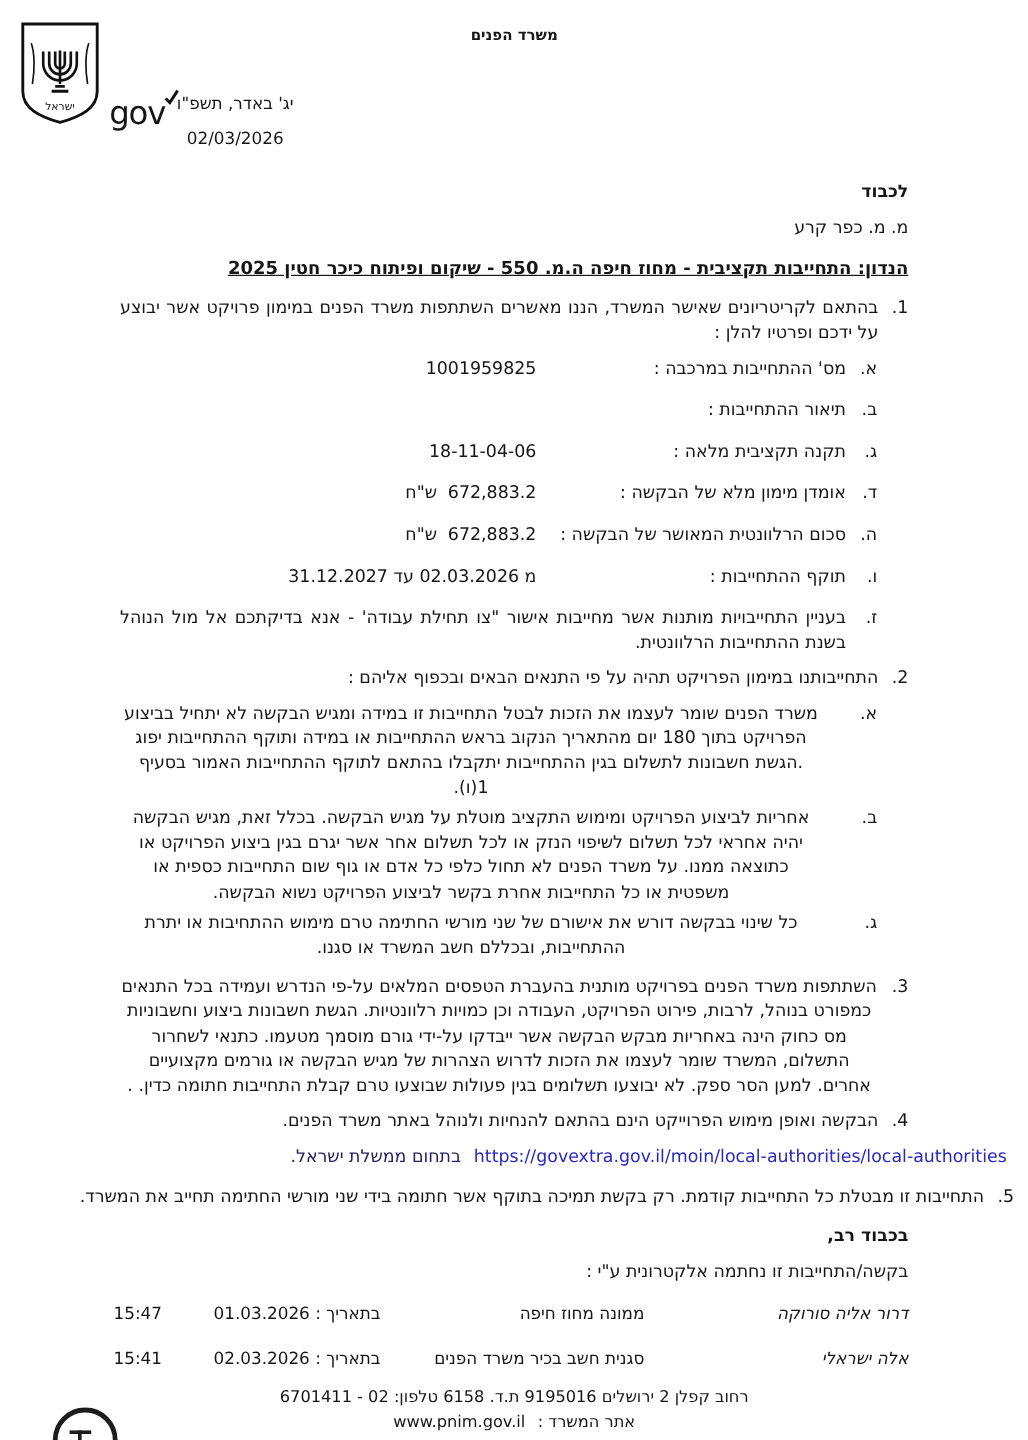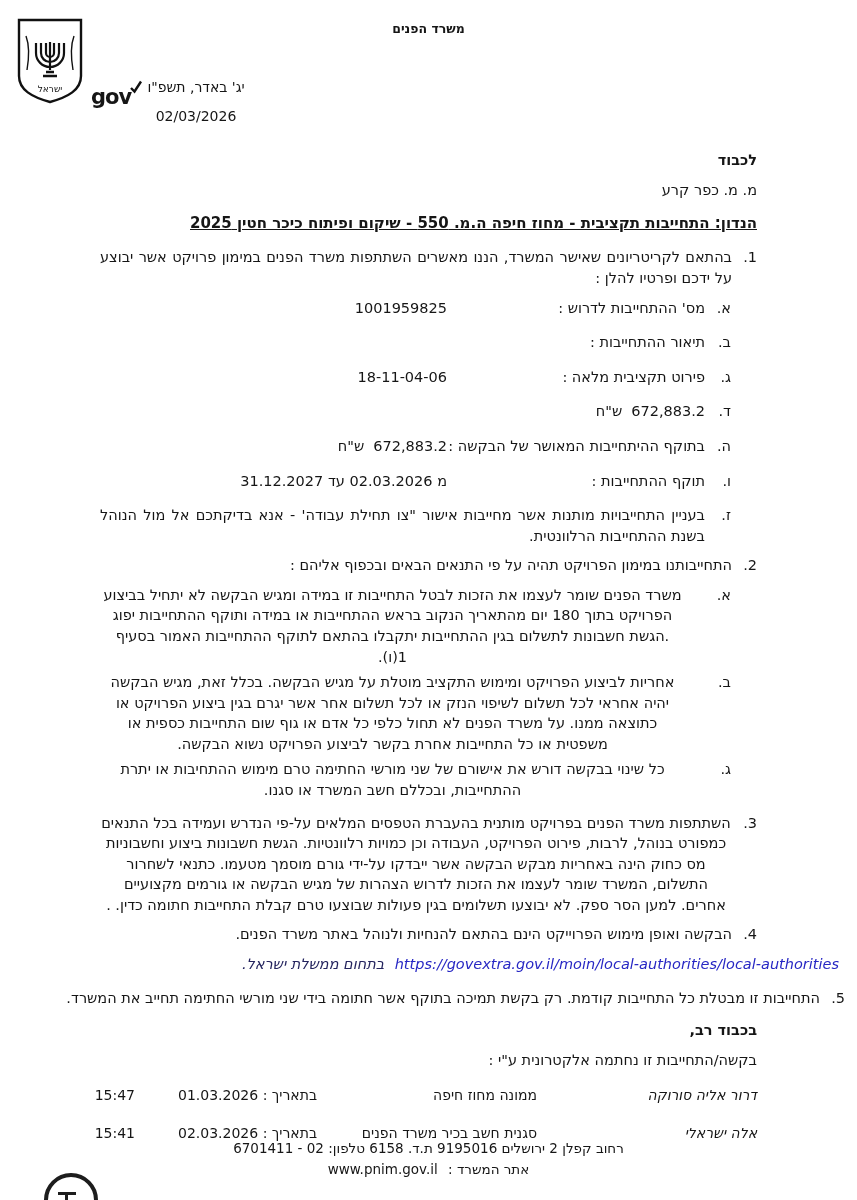--- a/index.html
+++ b/index.html
@@ -5,21 +5,21 @@
   html,body{margin:0;padding:0;background:#ffffff;}
   .page{
     position:relative; width:857px; height:1200px; overflow:hidden;
     background:#ffffff; direction:rtl;
     font-family:"DejaVu Sans","Liberation Sans",sans-serif;
     color:#161616; font-size:14.5px; line-height:1.42;
   }
   
   .ministry{position:absolute;top:20px;left:0;right:0;text-align:center;font-weight:bold;font-size:12.5px;}
   .logo-block{position:absolute;top:16px;left:14px;direction:ltr;display:flex;align-items:flex-end;gap:5px;text-align:right;}
-  .gov-logo{position:relative;font-weight:bold;font-size:21px;line-height:1;letter-spacing:-1px;padding-right:10px;}
+  .gov-logo{position:relative;font-weight:normal;font-size:27px;line-height:1;letter-spacing:-1px;padding-right:10px;}
   .gov-check{position:absolute;top:-7px;right:-2px;}
   .date-block{position:absolute;top:78px;left:138px;width:116px;text-align:center;font-size:14px;}
   .date-block .hd{margin-bottom:9px;}
   
   .content{position:absolute;top:150px;right:100px;left:100px;}
   .to{font-weight:bold;margin-bottom:9px;}
   .to-name{margin-bottom:13px;}
   .subject{font-weight:bold;text-decoration:underline;font-size:15px;margin-bottom:13px;}
   .clause{display:flex;gap:6px;margin-bottom:9px;}
   .clause .num{flex:0 0 19px;}
@@ -30,33 +30,33 @@
   .frow{display:flex;margin-bottom:14px;}
   .flet{flex:0 0 26px;}
   .flab{flex:0 0 258px;}
   .funit{margin-right:9px;}
   .subz{display:flex;gap:6px;margin:1px 26px 9px 0;}
   .subz .slet{flex:0 0 20px;}
   .subz .sbody{flex:1;text-align:justify;}
   .sub2{display:flex;margin:0 26px 5px 0;}
   .sub2 .slet{flex:0 0 46px;}
   .sub2 .sbody{flex:1;text-align:center;}
-  .linkline{text-align:right;margin:5px -82px 13px 0;font-style:italic;}
+  .linkline{text-align:right;margin:5px -82px 13px 0;}
   .linkline a{color:#2727c4;text-decoration:none;cursor:pointer;}
   .linkline .suffix{color:#24245e;margin-right:6px;}
   .wide{margin-right:-88px;margin-left:-42px;}
   .closing{font-weight:bold;margin:12px 0 9px;}
   .signed-note{margin-bottom:16px;}
   .sigrow{display:flex;margin-bottom:18px;font-size:14px;}
   .sig-name{flex:0 0 220px;font-style:italic;}
   .sig-role{flex:0 0 220px;}
   .sig-date{flex:0 0 182px;}
   .sig-time{flex:0 0 70px;}
   
-  .footer{position:absolute;bottom:20px;left:0;right:0;text-align:center;font-size:13.5px;line-height:1.55;}
+  .footer{position:absolute;bottom:4px;left:0;right:0;text-align:center;font-size:13.5px;line-height:1.55;}
   .footer .site{margin-right:6px;}
   
   .bottom-badge{position:absolute;left:44px;bottom:-27px;width:46px;height:46px;border:4px solid #1d1d1d;border-radius:50%;}
   .badge-bar{position:absolute;top:15px;left:10px;width:18px;height:3px;background:#1d1d1d;}
   .badge-stem{position:absolute;top:15px;left:17px;width:3px;height:9px;background:#1d1d1d;}
   svg .ln{fill:none;stroke:#111;}
 </style>
 </head>
 <body>
 
@@ -96,40 +96,41 @@
     <div class="subject">הנדון: התחייבות תקציבית - מחוז חיפה ה.מ. 550 - שיקום ופיתוח כיכר חטין 2025</div>
 
     <div class="clause just">
       <span class="num">1.</span>
       <span class="body">בהתאם לקריטריונים שאישר המשרד, הננו מאשרים השתתפות משרד הפנים במימון פרויקט אשר יבוצע על ידכם ופרטיו להלן :</span>
     </div>
 
     <div class="fields">
       <div class="frow">
         <span class="flet">א.</span>
-        <span class="flab">מס' ההתחייבות לדרוש :</span>
+        <span class="flab">מס' ההתחייבות במרכבה :</span>
         <span class="fval">1001959825</span>
       </div>
       <div class="frow">
         <span class="flet">ב.</span>
         <span class="flab">תיאור ההתחייבות :</span>
       </div>
       <div class="frow">
         <span class="flet">ג.</span>
-        <span class="flab">פירוט תקציבית מלאה :</span>
+        <span class="flab">תקנה תקציבית מלאה :</span>
         <span class="fval">18-11-04-06</span>
       </div>
       <div class="frow">
         <span class="flet">ד.</span>
+        <span class="flab">אומדן מימון מלא של הבקשה :</span>
         <span class="fval">672,883.2</span>
         <span class="funit">ש"ח</span>
       </div>
       <div class="frow">
         <span class="flet">ה.</span>
-        <span class="flab">בתוקף ההיתחייבות המאושר של הבקשה :</span>
+        <span class="flab">סכום הרלוונטית המאושר של הבקשה :</span>
         <span class="fval">672,883.2</span>
         <span class="funit">ש"ח</span>
       </div>
       <div class="frow">
         <span class="flet">ו.</span>
         <span class="flab">תוקף ההתחייבות :</span>
         <span class="fval">מ 02.03.2026 עד 31.12.2027</span>
       </div>
     </div>
 

